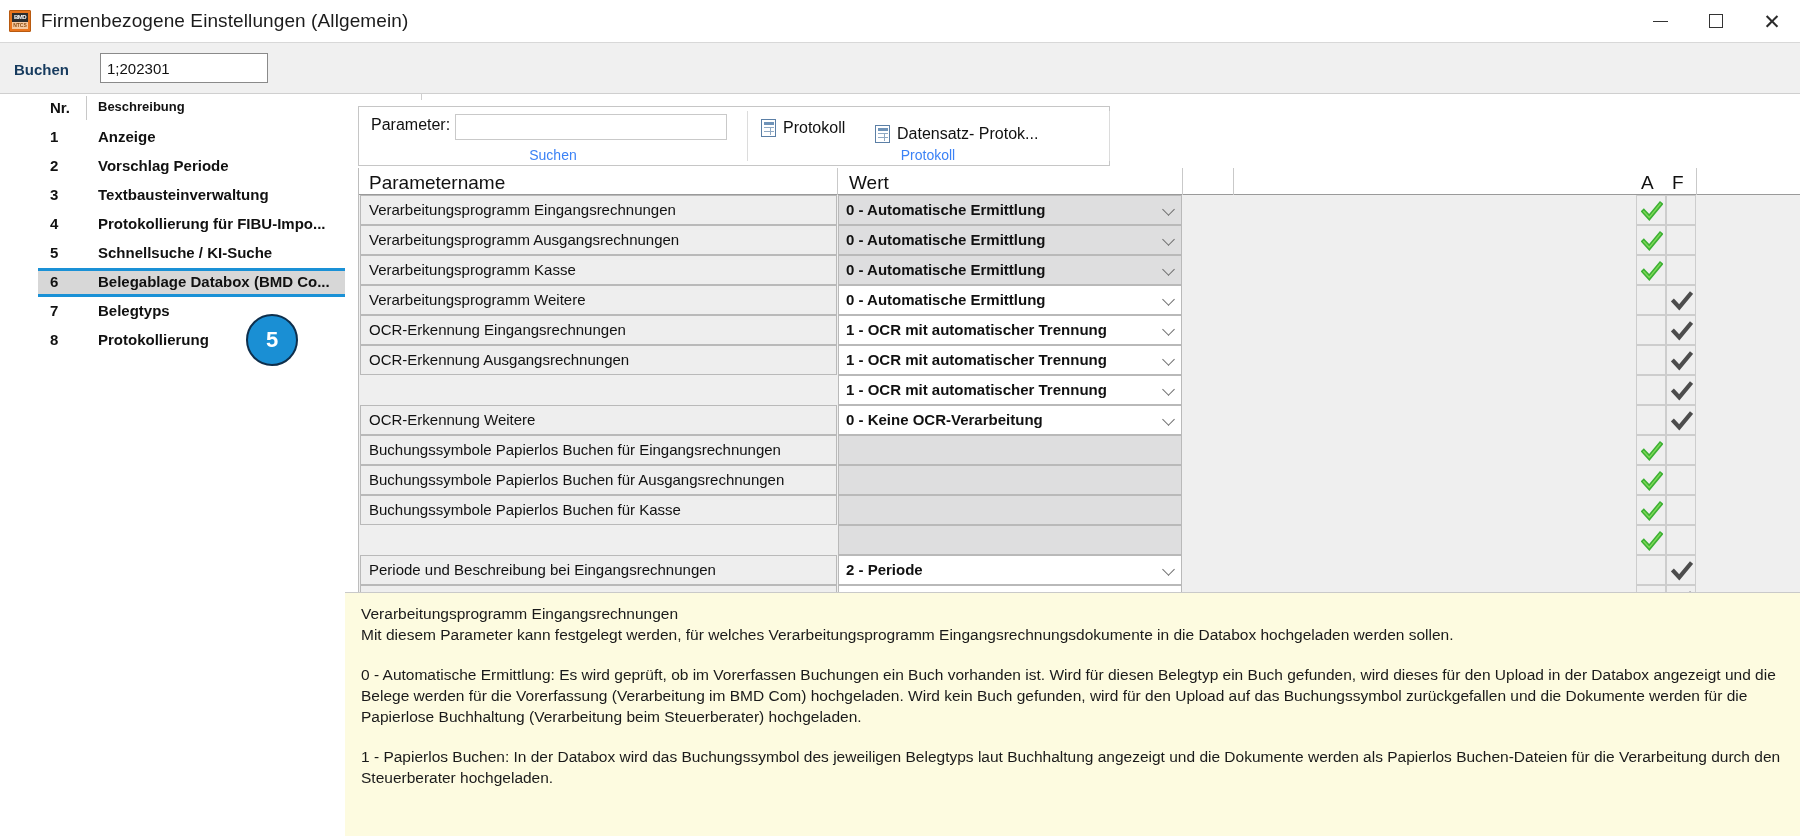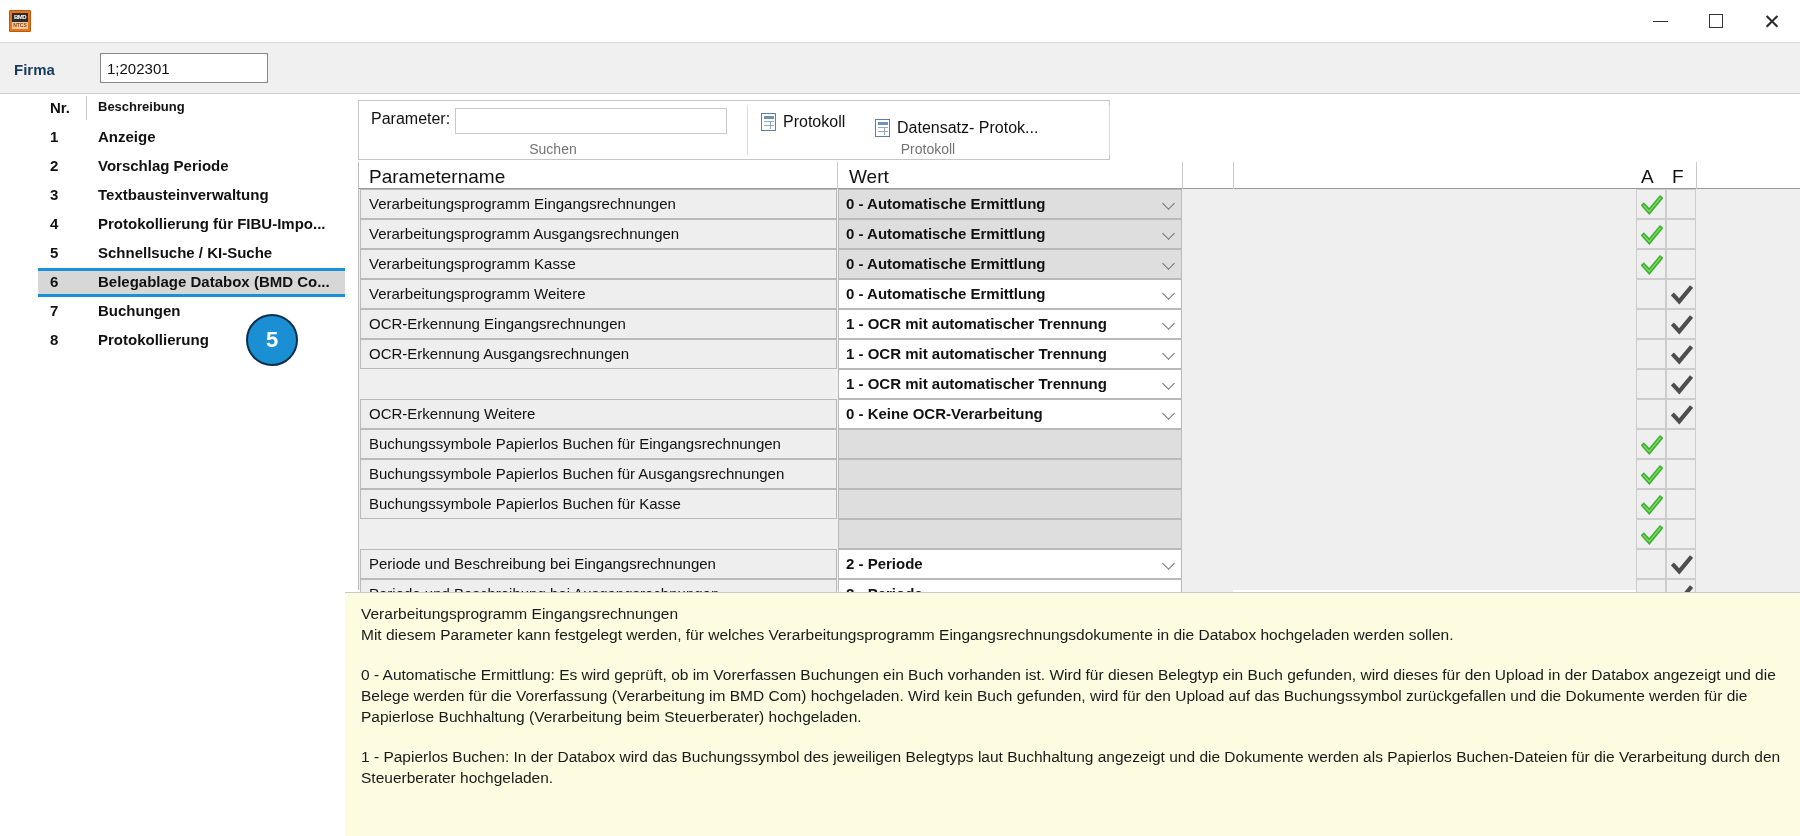--- a/index.html
+++ b/index.html
@@ -118,40 +118,40 @@
     position: absolute; left: 246px; top: 314px;
     width: 52px; height: 52px; border-radius: 50%;
     background: #1a8fd4; border: 2px solid #0e2f4c;
     color: #ffffff; font-size: 22px; font-weight: bold;
     display: flex; align-items: center; justify-content: center;
     z-index: 40;
   }
 
   
   #rightpanel {
-    position: absolute; left: 345px; top: 94px; width: 1455px; height: 726px;
+    position: absolute; left: 345px; top: 100px; width: 1455px; height: 726px;
     background: #ffffff;
   }
 
   
   #ribbon {
     position: absolute; left: 13px; top: 6px; width: 752px; height: 60px;
     border: 1px solid #c6c6c6;
     background: #ffffff;
   }
   #grp-suchen { position: absolute; left: 0; top: 0; width: 388px; height: 58px; }
   #grp-protokoll { position: absolute; left: 388px; top: 0; width: 362px; height: 58px; }
   .grp-sep {
     position: absolute; top: 4px; width: 1px; height: 50px; background: #dcdcdc;
   }
   #sep1 { left: 388px; }
   #sep2 { left: 750px; }
   .grp-label {
     position: absolute; bottom: 2px; width: 100%; text-align: center;
-    font-size: 14px; color: #737373;
+    font-size: 14px; color: #3b82f6;
   }
   #param-label {
     position: absolute; left: 12px; top: 9px; font-size: 16px; color: #111;
   }
   #param-input {
     position: absolute; left: 96px; top: 7px; width: 272px; height: 26px;
     border: 1px solid #c9c9c9; background: #fff;
     font-size: 14px; padding: 0 5px;
     font-family: "Liberation Sans", sans-serif;
   }
@@ -259,34 +259,35 @@
   #desc-inner .spacer { height: 19px; }
 </style>
 </head>
 <body>
 
 <div id="titlebar">
   <div id="app-icon">
     <div class="ic-top">BMD</div>
     <div class="ic-bot">NTCS</div>
   </div>
+  <div id="title-text">Firmenbezogene Einstellungen (Allgemein)</div>
 
   <div class="wbtn" id="btn-min">
     <span class="glyph"></span>
   </div>
   <div class="wbtn" id="btn-max">
     <span class="glyph"></span>
   </div>
   <div class="wbtn" id="btn-close">
     <span class="glyph">✕</span>
   </div>
 </div>
 
 <div id="firmabar">
-  <div id="firma-label">Firma</div>
+  <div id="firma-label">Buchen</div>
   <input id="firma-input" type="text" value="1;202301" style="">
 </div>
 
 <div id="leftpanel">
   <div id="left-head">
     <div class="h-nr">Nr.</div>
     <div class="h-sep"></div>
     <div class="h-desc">Beschreibung</div>
   </div>
   <div id="left-rows">
@@ -309,21 +310,21 @@
       <div class="lrow" style="top: 145px;">
         <div class="nr">5</div>
         <div class="desc">Schnellsuche / KI-Suche</div>
       </div>
       <div class="lrow sel" style="top: 174px;">
         <div class="nr">6</div>
         <div class="desc">Belegablage Databox (BMD Co...</div>
       </div>
       <div class="lrow" style="top: 203px;">
         <div class="nr">7</div>
-        <div class="desc">Buchungen</div>
+        <div class="desc">Belegtyps</div>
       </div>
       <div class="lrow" style="top: 232px;">
         <div class="nr">8</div>
         <div class="desc">Protokollierung</div>
       </div>
     </div>
 </div>
 
 <div id="step-badge">5</div>
 

